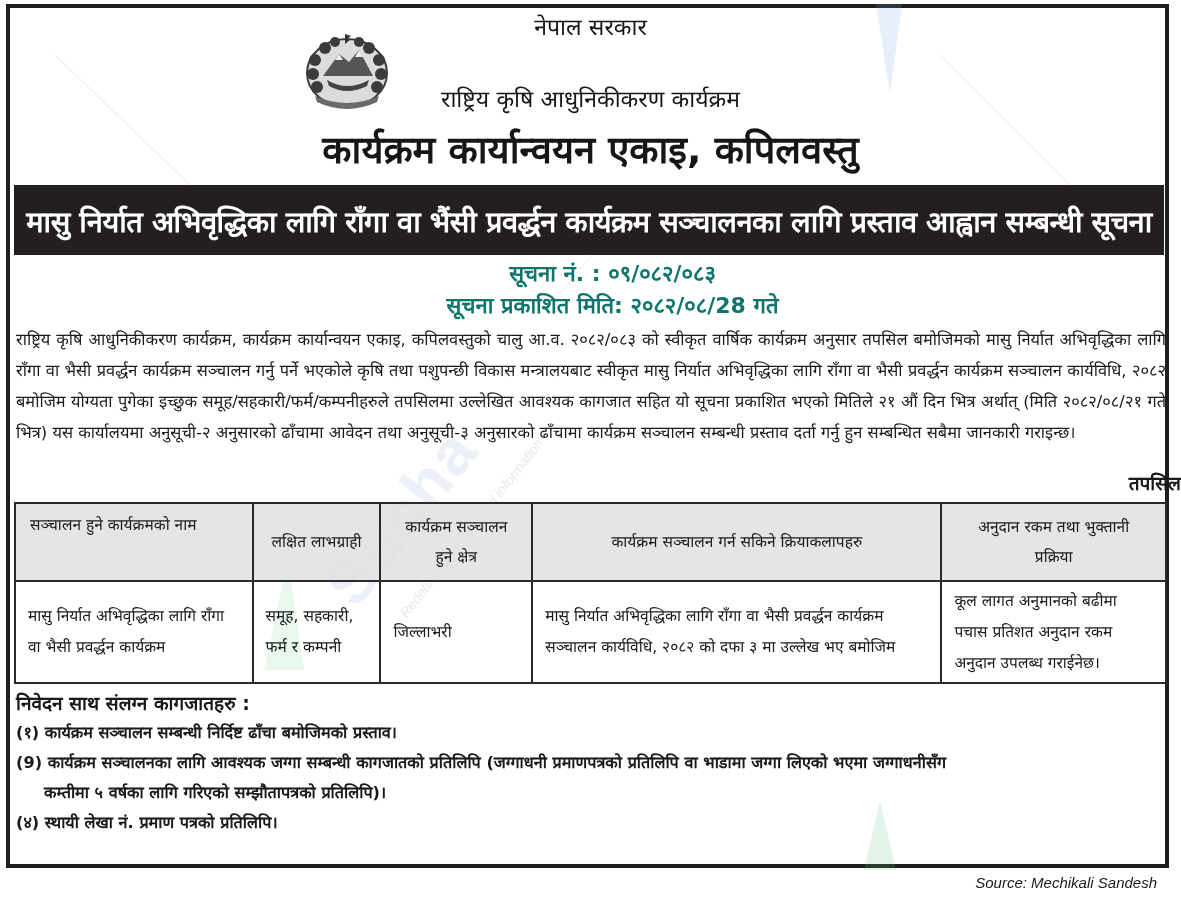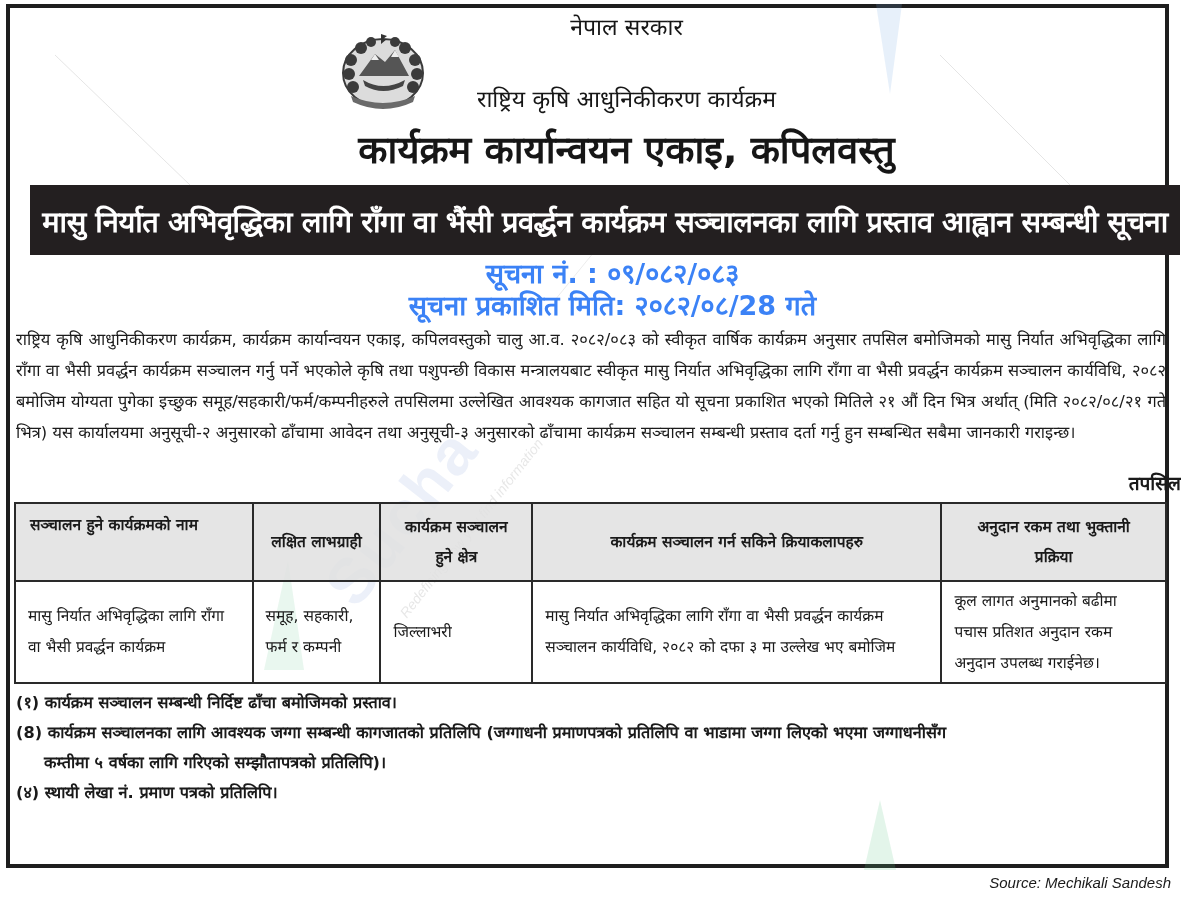--- a/index.html
+++ b/index.html
@@ -16,70 +16,69 @@
     font-family: "Liberation Sans", sans-serif; font-weight: bold; font-size: 64px;
     color: rgba(70,110,200,0.10); letter-spacing: 2px; pointer-events: none; z-index: 0;
   }
   .watermark-sub {
     position: absolute; left: 360px; top: 520px; transform: rotate(-52deg);
     font-family: "Liberation Sans", sans-serif; font-size: 14px; font-style: italic;
     color: rgba(120,120,120,0.18); pointer-events: none; z-index: 0;
   }
   .deco-arrow { position: absolute; z-index: 0; pointer-events: none; }
 
-  .header { position: absolute; left: 0; top: 0; width: 1134px; height: 180px; z-index: 1; margin-left: 36px; }
+  .header { position: absolute; left: 0; top: 0; width: 1134px; height: 180px; z-index: 1; }
   .emblem { position: absolute; left: 303px; top: 30px; width: 88px; height: 86px; }
   .h-line {
     position: absolute; left: 0; width: 1181px; text-align: center;
     font-family: "DejaVu Sans", sans-serif; color: #161616;
   }
   .h-gov { top: 10px; font-size: 23px; }
   .h-min { top: 46px; font-size: 23px; }
   .h-prog { top: 82px; font-size: 23px; }
   .h-unit { top: 122px; font-size: 38px; font-weight: bold; padding-left: 0; }
 
   .banner {
     position: absolute; left: 14px; top: 185px; width: 1150px; height: 70px;
     background: #231f20; color: #ffffff; display: flex; align-items: center; justify-content: center;
     font-family: "DejaVu Sans", sans-serif; font-weight: bold; font-size: 29px; letter-spacing: -0.5px;
     z-index: 1;
-    margin-left: 16px;
   }
 
   .notice-meta { position: absolute; left: 0; top: 258px; width: 1181px; text-align: center; z-index: 1; }
-  .notice-meta div { font-weight: bold; font-size: 27px; line-height: 32px; color: #3b82f6; padding-left: 44px; }
+  .notice-meta div { font-weight: bold; font-size: 22px; line-height: 32px; color: #0f766e; padding-left: 44px; }
 
   .body-text {
     position: absolute; left: 16px; top: 324px; width: 1150px; font-size: 16.4px; line-height: 31px;
     text-align: justify; z-index: 1; color: #1b1b1b;
   }
 
   .table-title {
     position: absolute; left: 0; top: 470px; width: 1181px; text-align: right;
     font-weight: bold; font-size: 19px; z-index: 1;
   }
   table.tapsil {
     position: absolute; left: 14px; top: 502px; width: 1153px; border-collapse: collapse; z-index: 1;
     font-size: 15.5px;
   }
   table.tapsil th, table.tapsil td { border: 2px solid #2a2a2a; }
   table.tapsil th {
-    background: rgba(225,225,225,0.85); font-weight: bold; height: 70px; text-align: center;
+    background: rgba(225,225,225,0.85); font-weight: normal; height: 70px; text-align: center;
     line-height: 30px; padding: 0 16px;
   }
   table.tapsil th.left { text-align: left; vertical-align: top; padding-top: 6px; padding-left: 14px; }
   table.tapsil td { height: 100px; vertical-align: middle; line-height: 31px; padding: 0 12px; text-align: left; }
 
   .docs { position: absolute; left: 16px; top: 688px; width: 1150px; z-index: 1; }
   .docs-title { font-weight: bold; font-size: 19px; line-height: 30px; }
   .docs-item { font-size: 16.2px; line-height: 30px; font-weight: bold; }
   .docs-item.indent { padding-left: 28px; }
 
   .source {
-    position: absolute; right: 10px; top: 874px; font-family: "Liberation Sans", sans-serif;
+    position: absolute; right: 24px; top: 874px; font-family: "Liberation Sans", sans-serif;
     font-style: italic; font-size: 15px; color: #1a1a1a; z-index: 1;
   }
 </style>
 </head>
 <body>
 
 <div class="frame"></div>
 
 <div class="watermark">Sucha</div>
 <div class="watermark-sub">Redefining how you find information</div>
@@ -159,19 +158,20 @@
       <td>मासु निर्यात अभिवृद्धिका लागि राँगा वा भैसी प्रवर्द्धन कार्यक्रम</td>
       <td>समूह, सहकारी, फर्म र कम्पनी</td>
       <td>जिल्लाभरी</td>
       <td>मासु निर्यात अभिवृद्धिका लागि राँगा वा भैसी प्रवर्द्धन कार्यक्रम सञ्चालन कार्यविधि, २०८२ को दफा ३ मा उल्लेख भए बमोजिम</td>
       <td>कूल लागत अनुमानको बढीमा पचास प्रतिशत अनुदान रकम अनुदान उपलब्ध गराईनेछ।</td>
     </tr>
   </tbody>
 </table>
 
 <div class="docs">
+  <div class="docs-title">निवेदन साथ संलग्न कागजातहरु :</div>
   <div class="docs-item">(१) कार्यक्रम सञ्चालन सम्बन्धी निर्दिष्ट ढाँचा बमोजिमको प्रस्ताव।</div>
-  <div class="docs-item">(8) कार्यक्रम सञ्चालनका लागि आवश्यक जग्गा सम्बन्धी कागजातको प्रतिलिपि (जग्गाधनी प्रमाणपत्रको प्रतिलिपि वा भाडामा जग्गा लिएको भएमा जग्गाधनीसँग</div>
+  <div class="docs-item">(9) कार्यक्रम सञ्चालनका लागि आवश्यक जग्गा सम्बन्धी कागजातको प्रतिलिपि (जग्गाधनी प्रमाणपत्रको प्रतिलिपि वा भाडामा जग्गा लिएको भएमा जग्गाधनीसँग</div>
   <div class="docs-item indent">कम्तीमा ५ वर्षका लागि गरिएको सम्झौतापत्रको प्रतिलिपि)।</div>
   <div class="docs-item">(४) स्थायी लेखा नं. प्रमाण पत्रको प्रतिलिपि।</div>
 </div>
 
 <div class="source">Source: Mechikali Sandesh</div>
 
 </body></html>

